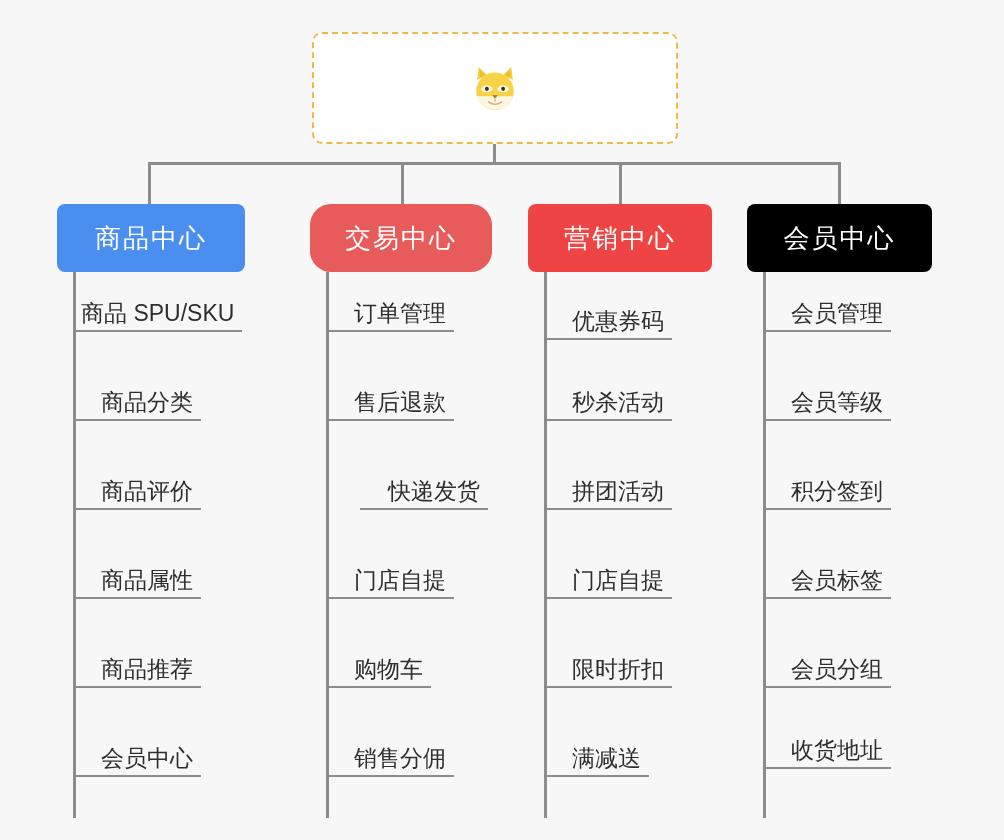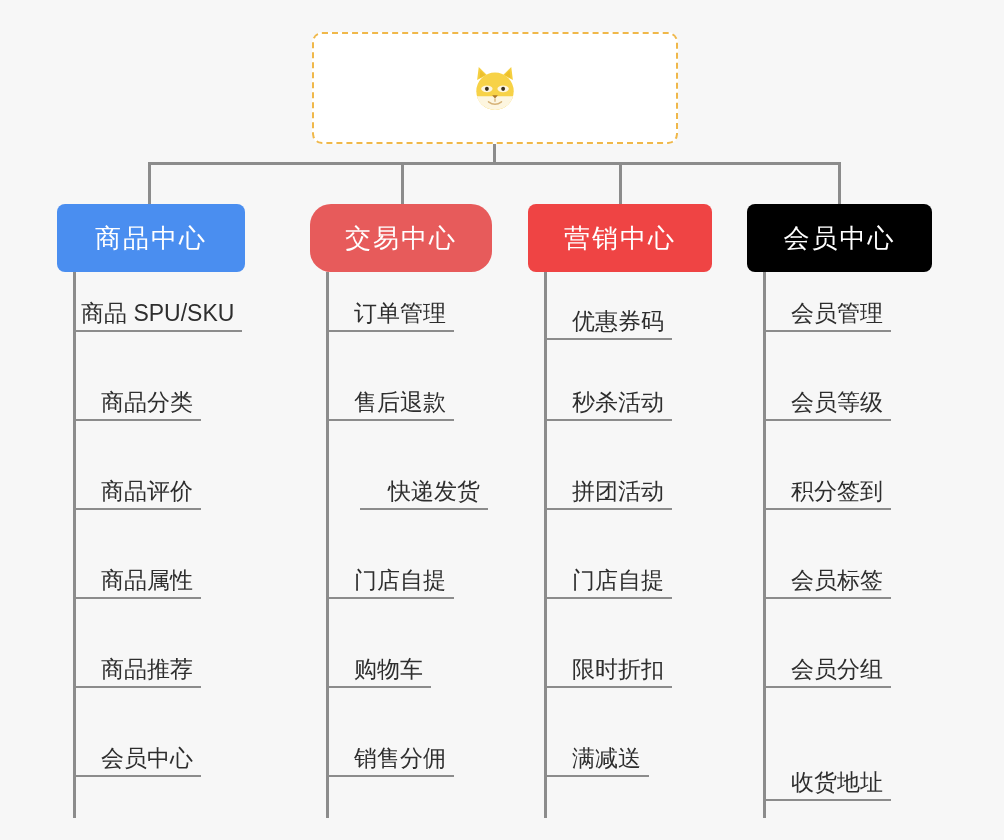--- a/index.html
+++ b/index.html
@@ -169,16 +169,16 @@
   <div class="branch" style="left:747px; width:220px;">
     <div class="branch-header" style="width:185px; background:#000000;">
       <span>会员中心</span>
     </div>
     <div class="branch-spine" style="height:546px;"></div>
     <div class="leaf" style="top:96px;">会员管理</div>
     <div class="leaf" style="top:185px;">会员等级</div>
     <div class="leaf" style="top:274px;">积分签到</div>
     <div class="leaf" style="top:363px;">会员标签</div>
     <div class="leaf" style="top:452px;">会员分组</div>
-    <div class="leaf" style="top:565px;">收货地址</div>
+    <div class="leaf" style="top:533px;">收货地址</div>
   </div>
 
 </div>
 
 </body></html>

